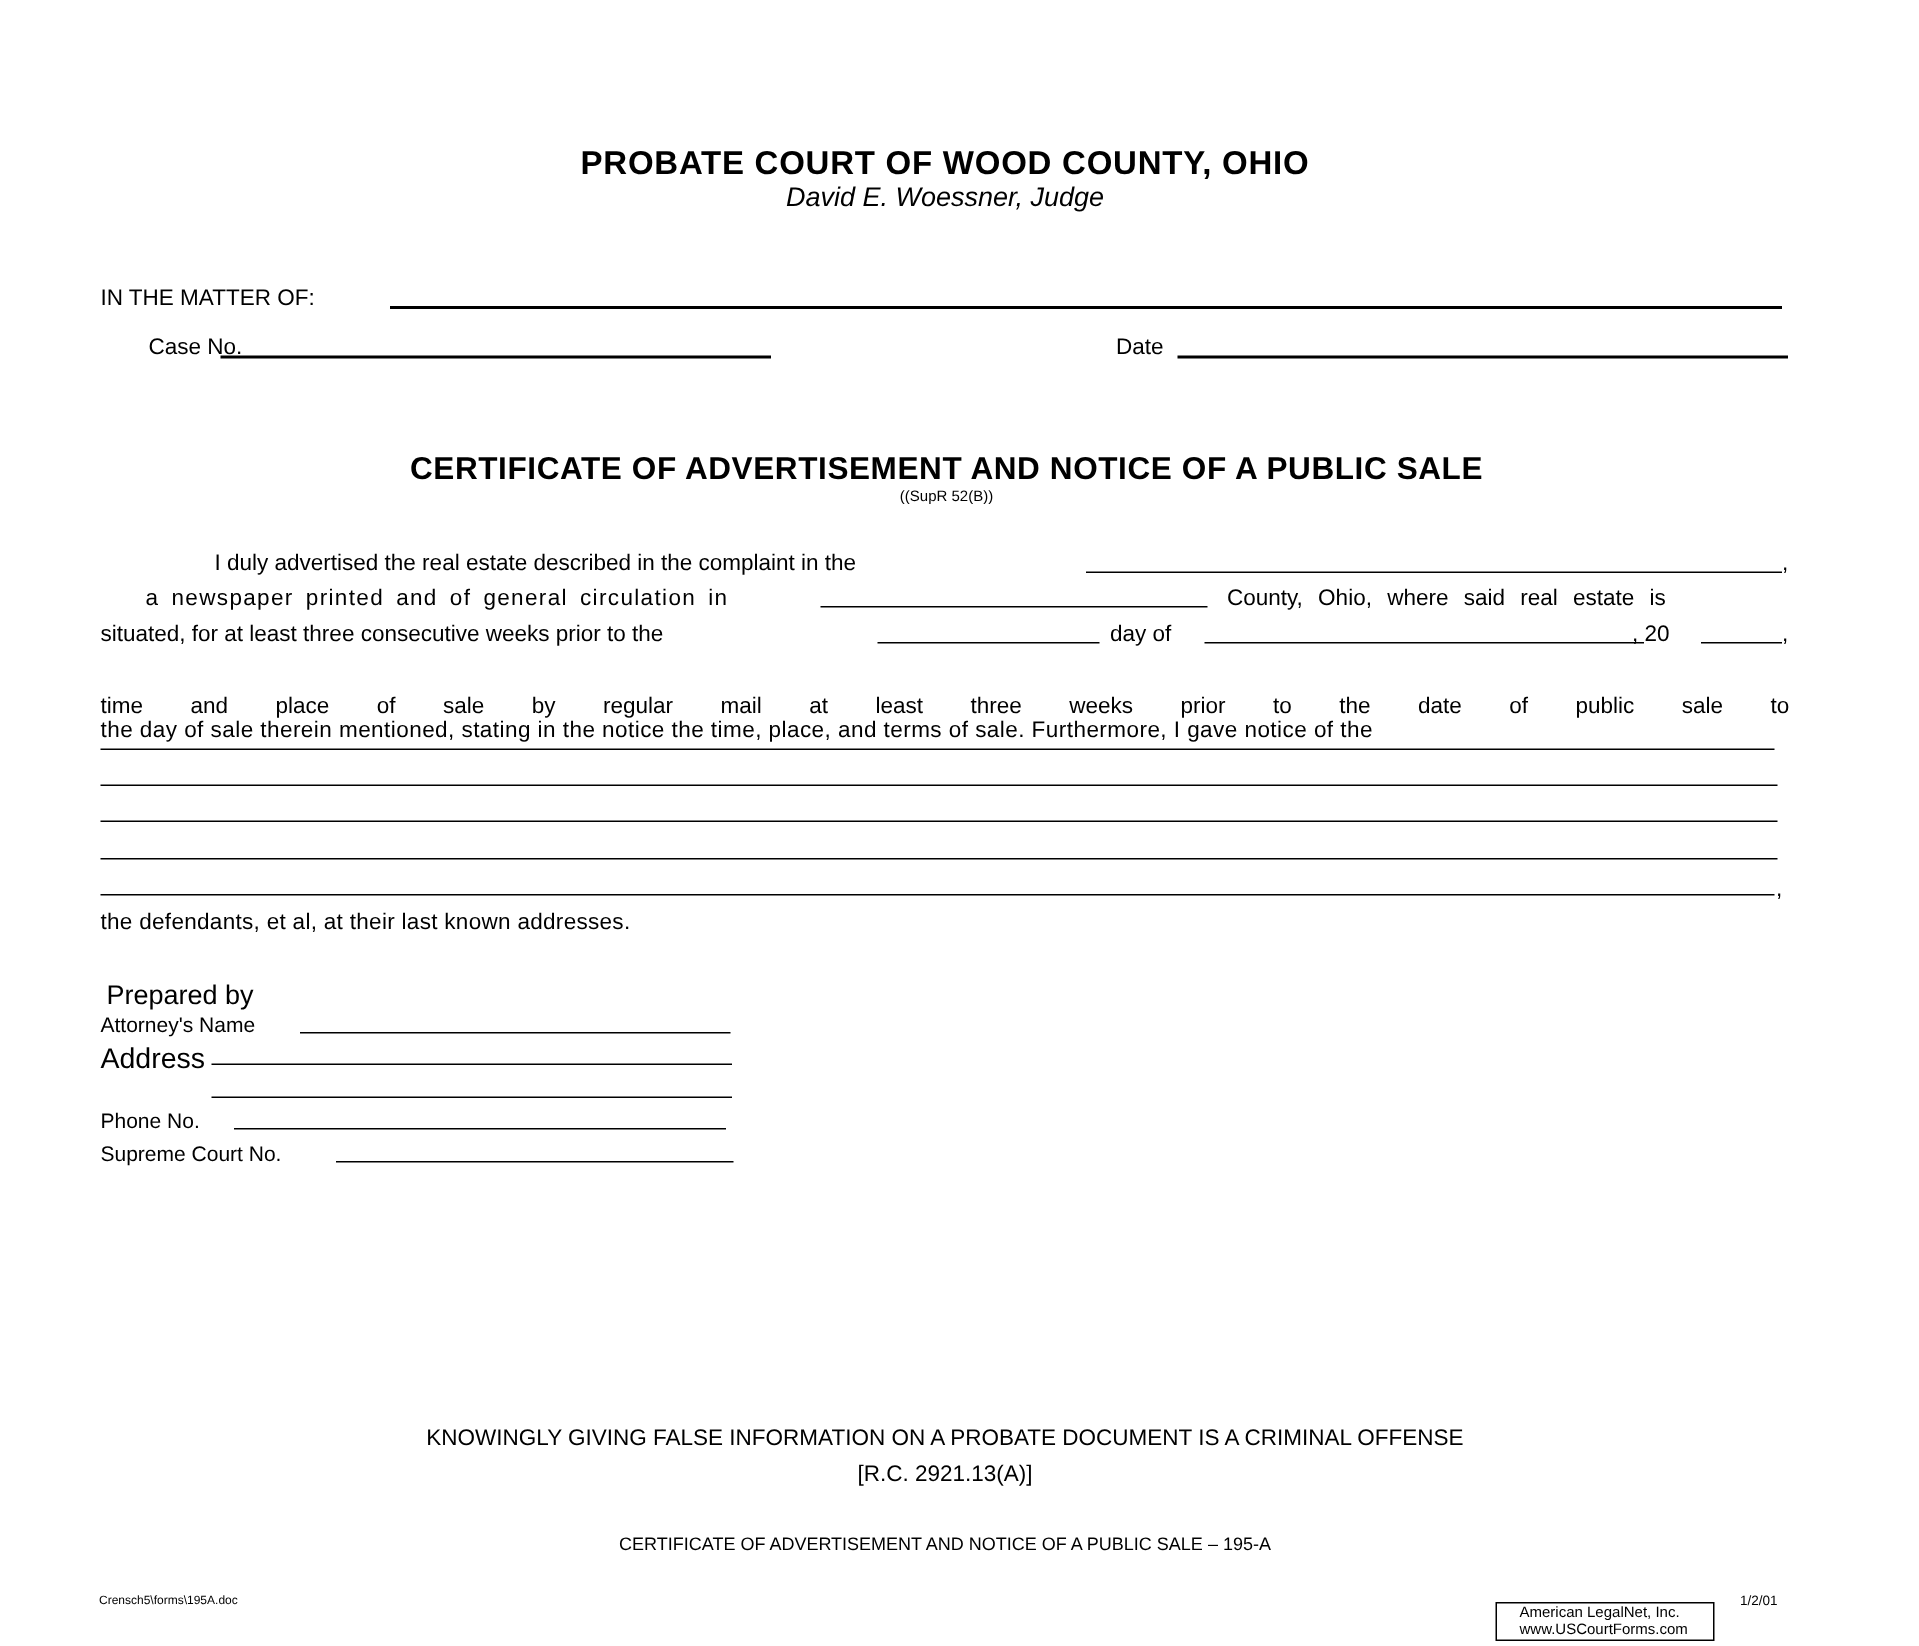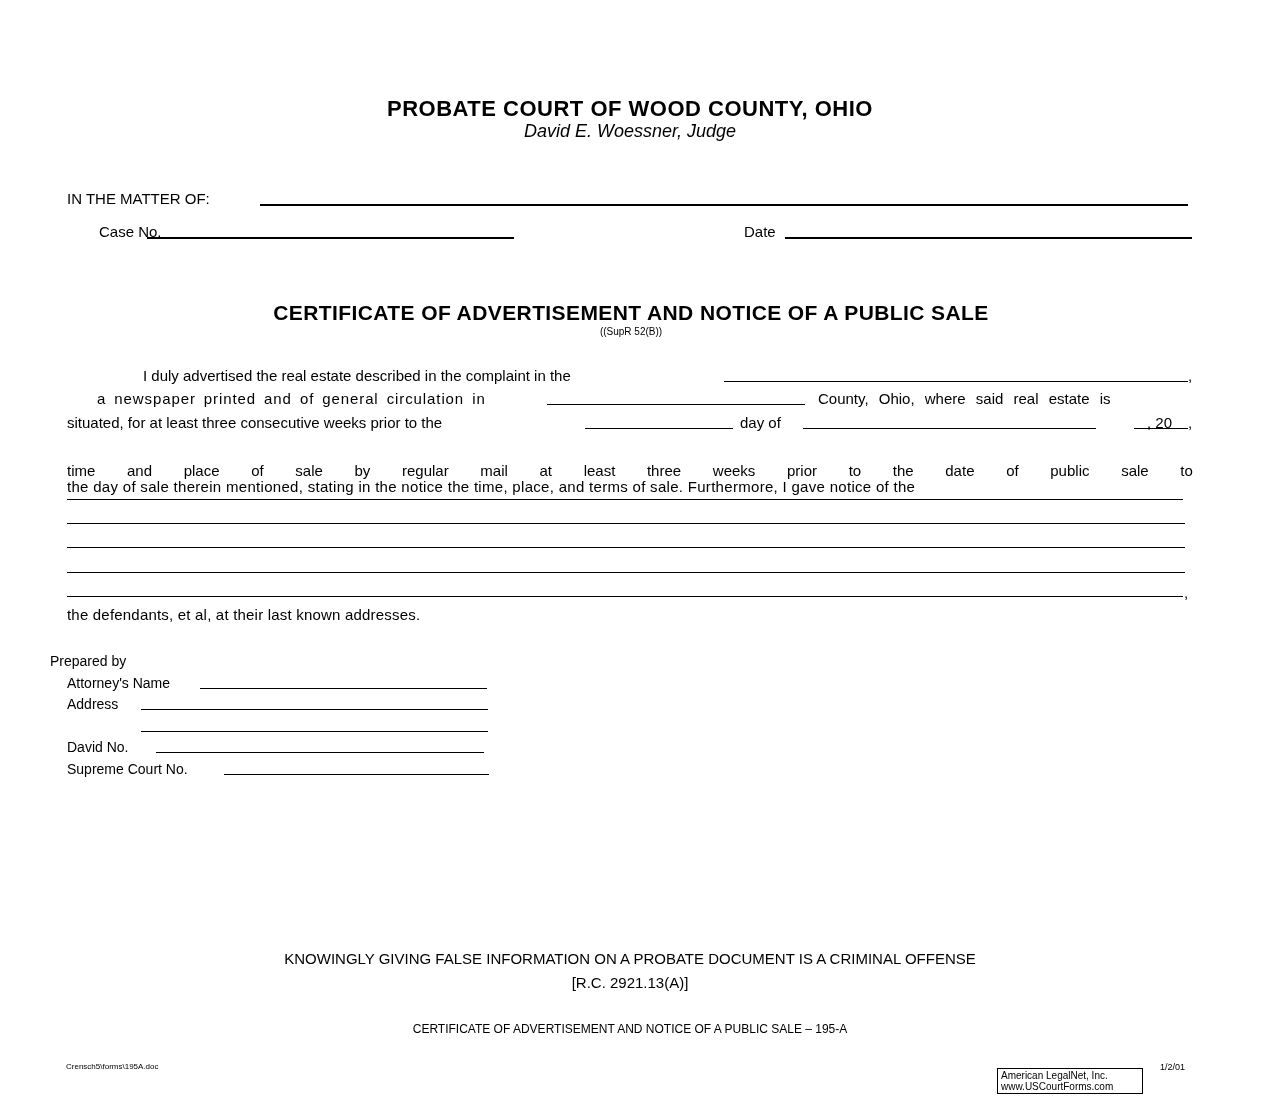--- a/index.html
+++ b/index.html
@@ -13,21 +13,21 @@
   .thinline { border-bottom: 1.5px solid #000; height: 0; }
   .cert-title { left: 0; width: 1262px; top: 301px; text-align: center; font-size: 21px; font-weight: bold; letter-spacing: 0.4px; }
   .rule-ref { left: 0; width: 1262px; top: 326px; text-align: center; font-size: 10px; }
   .body-line { left: 67px; width: 1126px; font-size: 15px; white-space: nowrap; }
   .justify { display: flex; justify-content: space-between; }
   .warn { left: 0; width: 1260px; top: 950px; text-align: center; font-size: 15px; }
   .rc { left: 0; width: 1260px; top: 974px; text-align: center; font-size: 15px; }
   .footer-title { left: 0; width: 1260px; top: 1022px; text-align: center; font-size: 12px; }
   .filepath { left: 66px; top: 1062px; font-size: 8px; }
   .date-stamp { left: 1160px; top: 1062px; font-size: 9px; }
-  .legalnet { left: 997px; top: 1068px; width: 146px; border: 1px solid #000; font-size: 10px; line-height: 11px; padding: 1px 3px; }
+  .legalnet { left: 997px; top: 1068px; width: 146px; border: 1px solid #000; font-size: 10px; line-height: 11px; padding: 1px 15px; }
 </style>
 </head>
 <body>
 
 <div class="abs court-title">PROBATE COURT OF WOOD COUNTY, OHIO</div>
 <div class="abs judge">David E. Woessner, Judge</div>
 
 <div class="abs label" style="left:67px; top:190px;">IN THE MATTER OF:</div>
 <div class="abs line" style="left:260px; top:204px; width:928px;"><span></span></div>
 
@@ -45,21 +45,21 @@
 <div class="abs label" style="left:1188px; top:367px;">,</div>
 
 <div class="abs label" style="left:67px; top:390px; letter-spacing:0.9px; word-spacing:3px;margin-left:30px;">a newspaper printed and of general circulation in</div>
 <div class="abs thinline" style="left:547px; top:404px; width:258px;"><span></span></div>
 <div class="abs label" style="left:818px; top:390px; word-spacing:6px;">County, Ohio, where said real estate is</div>
 
 <div class="abs label" style="left:67px; top:414px;">situated, for at least three consecutive weeks prior to the</div>
 <div class="abs thinline" style="left:585px; top:428px; width:148px;"><span></span></div>
 <div class="abs label" style="left:740px; top:414px;">day of</div>
 <div class="abs thinline" style="left:803px; top:428px; width:293px;"><span></span></div>
-<div class="abs label" style="left:1147px; top:414px;">, 20</div>
+<div class="abs label" style="left:1088px; top:414px;">, 20</div>
 <div class="abs thinline" style="left:1134px; top:428px; width:54px;"><span></span></div>
 <div class="abs label" style="left:1188px; top:414px;">,</div>
 
 <div class="abs body-line" style="top:438px; letter-spacing:0.3px;margin-top:40px;">the day of sale therein mentioned, stating in the notice the time, place, and terms of sale.  Furthermore, I gave notice of the</div>
 
 <div class="abs body-line justify" style="top:462px;">
   <span>time</span>
   <span>and</span>
   <span>place</span>
   <span>of</span>
@@ -83,30 +83,30 @@
 
 <div class="abs thinline" style="left:67px; top:499px; width:1116px;"><span></span></div>
 <div class="abs thinline" style="left:67px; top:523px; width:1118px;"><span></span></div>
 <div class="abs thinline" style="left:67px; top:547px; width:1118px;"><span></span></div>
 <div class="abs thinline" style="left:67px; top:572px; width:1118px;"><span></span></div>
 <div class="abs thinline" style="left:67px; top:596px; width:1116px;"><span></span></div>
 <div class="abs label" style="left:1184px; top:584px;">,</div>
 
 <div class="abs label" style="left:67px; top:606px; letter-spacing:0.2px;">the defendants, et al, at their last known addresses.</div>
 
-<div class="abs label" style="left:50px; top:653px; font-size:14px;">Prepared by</div>
+<div class="abs label" style="left:71px; top:653px; font-size:18px;">Prepared by</div>
 
 <div class="abs label" style="left:67px; top:675px; font-size:14px;">Attorney's Name</div>
 <div class="abs thinline" style="left:200px; top:688px; width:287px;"><span></span></div>
 
-<div class="abs label" style="left:67px; top:696px; font-size:14px;">Address</div>
+<div class="abs label" style="left:67px; top:696px; font-size:19px;">Address</div>
 <div class="abs thinline" style="left:141px; top:709px; width:347px;"><span></span></div>
 <div class="abs thinline" style="left:141px; top:731px; width:347px;"><span></span></div>
 
-<div class="abs label" style="left:67px; top:739px; font-size:14px;">David No.</div>
+<div class="abs label" style="left:67px; top:739px; font-size:14px;">Phone No.</div>
 <div class="abs thinline" style="left:156px; top:752px; width:328px;"><span></span></div>
 
 <div class="abs label" style="left:67px; top:761px; font-size:14px;">Supreme Court No.</div>
 <div class="abs thinline" style="left:224px; top:774px; width:265px;"><span></span></div>
 
 <div class="abs warn">KNOWINGLY GIVING FALSE INFORMATION ON A PROBATE DOCUMENT IS A CRIMINAL OFFENSE</div>
 <div class="abs rc">[R.C. 2921.13(A)]</div>
 <div class="abs footer-title">CERTIFICATE OF ADVERTISEMENT AND NOTICE OF A PUBLIC SALE – 195-A</div>
 
 <div class="abs filepath">Crensch5\forms\195A.doc</div>

